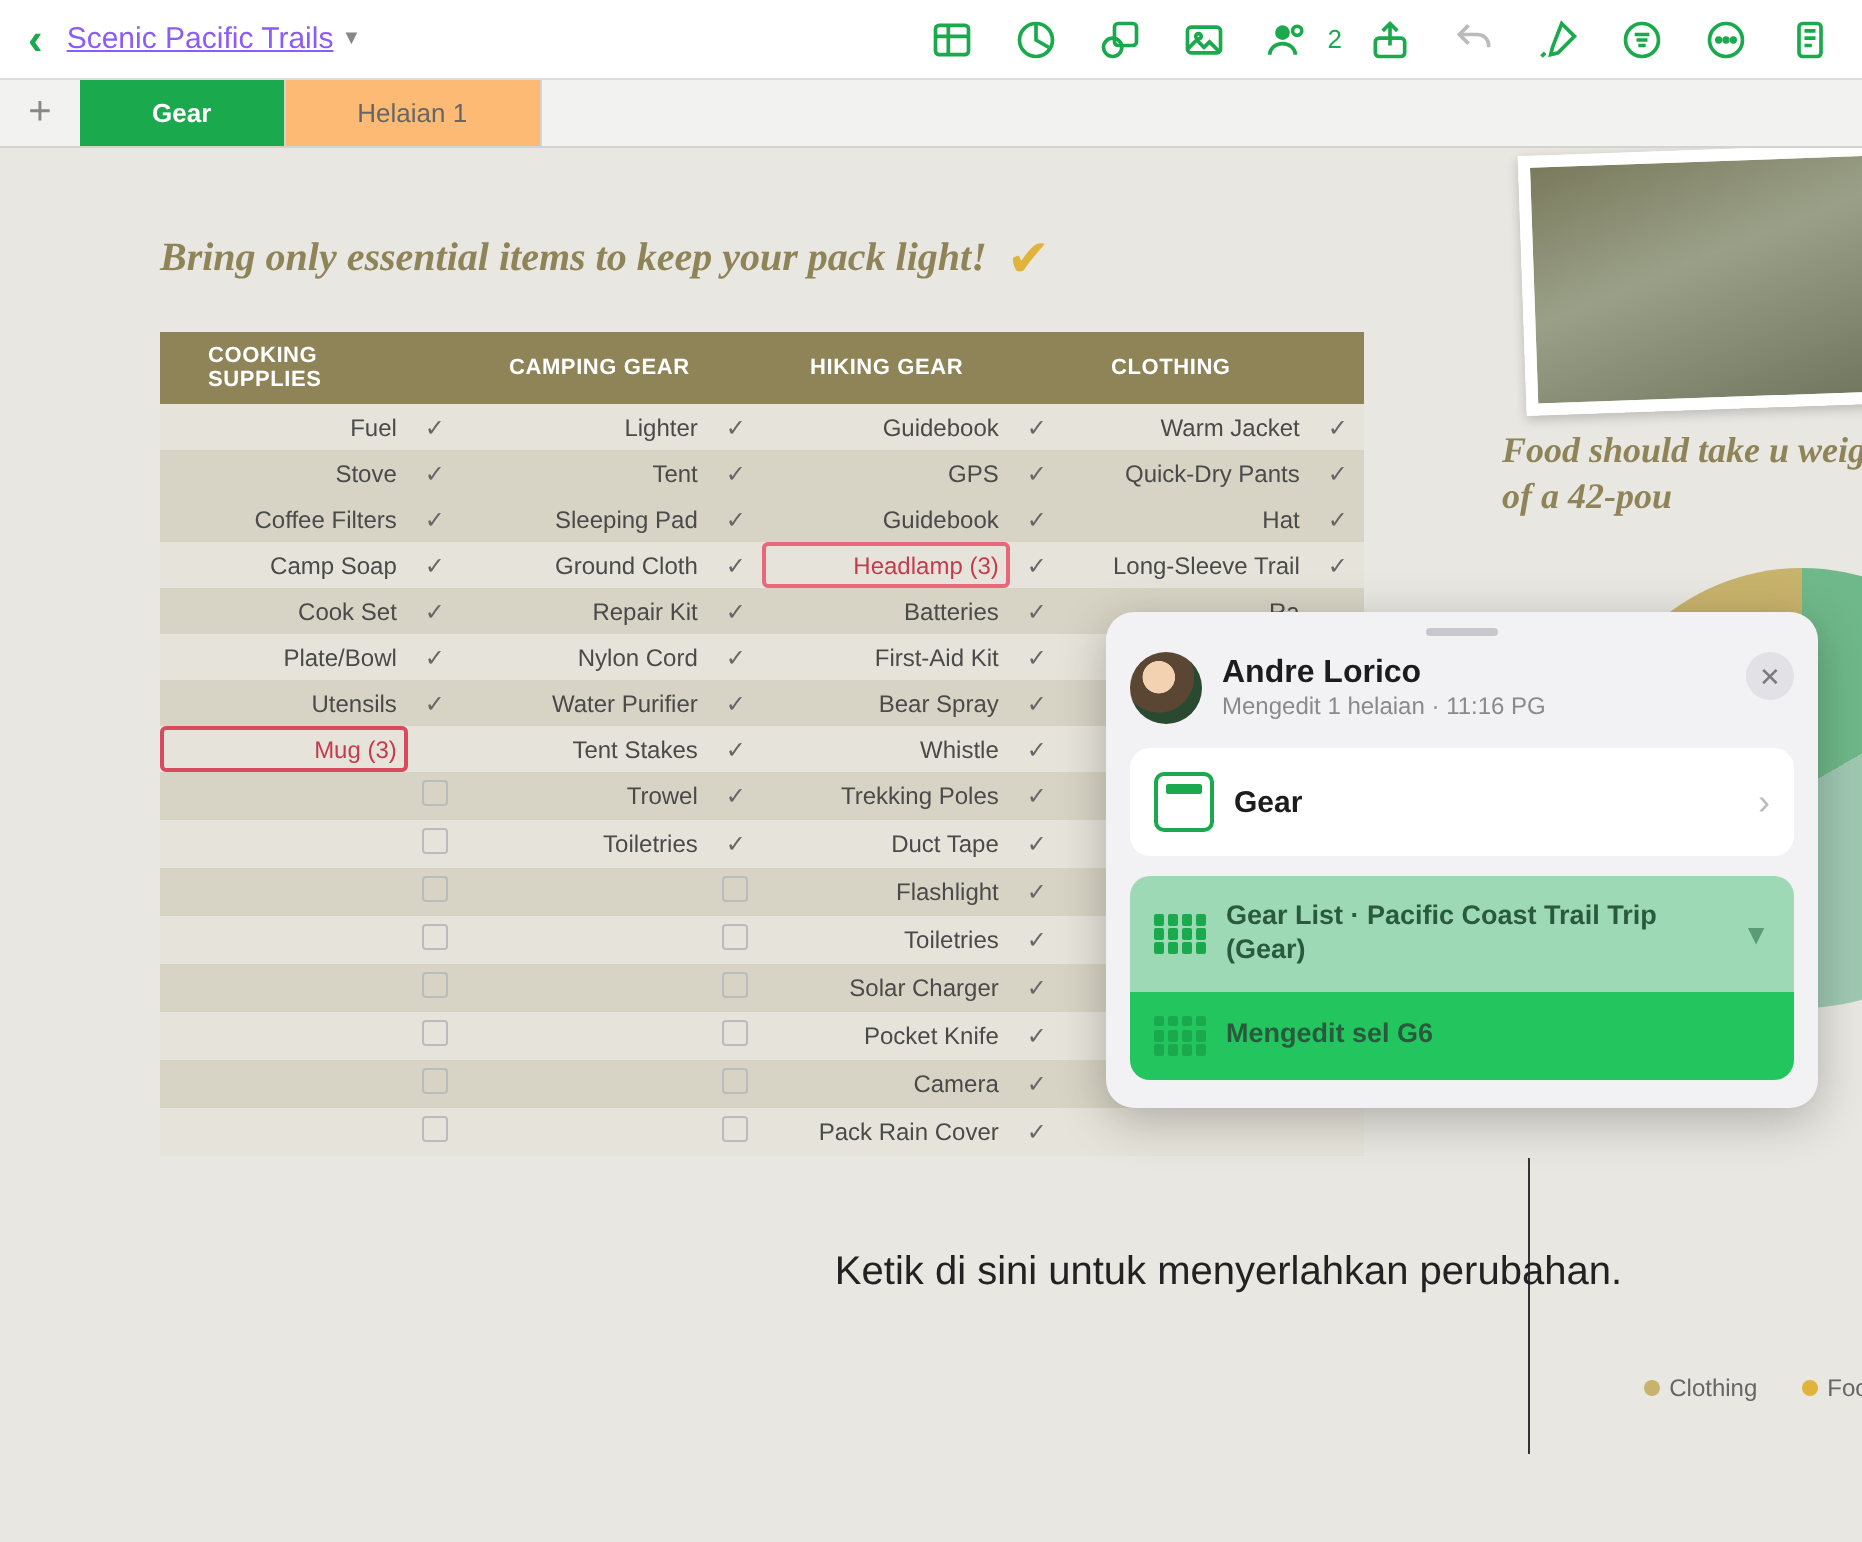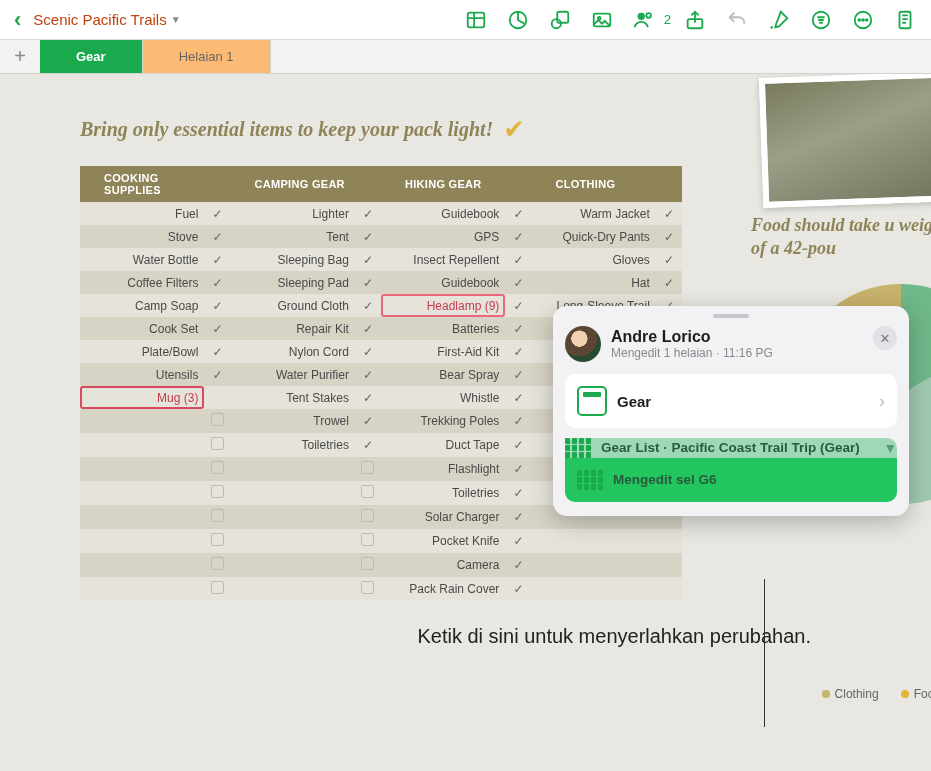--- a/index.html
+++ b/index.html
@@ -2,21 +2,21 @@
 <html><head>
 <meta charset="utf-8">
 <style>
 * { box-sizing: border-box; margin: 0; padding: 0; }
 body { font-family: -apple-system, Helvetica, Arial, sans-serif; width: 931px; height: 771px; background: #fff; position: relative; overflow: hidden; }
 
 
 .toolbar { height: 40px; display: flex; align-items: center; padding: 0 8px; border-bottom: 1px solid #ddd; gap: 6px; }
 .back-chevron { color: #1aaa4d; font-size: 22px; font-weight: bold; cursor: pointer; padding: 0 6px; }
 .doc-title-wrap { display: flex; align-items: center; gap: 4px; cursor: pointer; }
-.doc-title { font-size: 15px; color: #c2410c; }
+.doc-title { font-size: 15px; color: #8b5cf6; text-decoration: underline; }
 .title-chevron { font-size: 10px; color: #888; }
 .tool-spacer { flex: 1; }
 .tool-icon { width: 36px; height: 28px; display: flex; align-items: center; justify-content: center; cursor: pointer; color: #1aaa4d; }
 .tool-icon svg { width: 22px; height: 22px; }
 .tool-icon.disabled { color: #bbb; }
 .collab-count { font-size: 13px; color: #1aaa4d; margin-left: -4px; font-weight: 500; }
 
 
 .tabrow { height: 34px; background: #f2f2f0; display: flex; align-items: stretch; border-bottom: 1px solid #d3d3cf; }
 .tab-add { width: 40px; display: flex; align-items: center; justify-content: center; color: #888; cursor: pointer; font-size: 20px; }
@@ -56,21 +56,21 @@
 .pop-header { display: flex; align-items: center; gap: 10px; position: relative; }
 .avatar { width: 36px; height: 36px; border-radius: 50%; background: radial-gradient(circle at 40% 35%, #f2d2b0 25%, #5a4632 26% 55%, #2a4a30 56%); flex-shrink: 0; }
 .pop-user-name { font-size: 16px; font-weight: 600; color: #1c1c1e; }
 .pop-user-sub { font-size: 12px; color: #8a8a8e; }
 .pop-close { position: absolute; right: 0; top: 0; width: 24px; height: 24px; border-radius: 50%; background: #e2e2e6; color: #7a7a7e; display: flex; align-items: center; justify-content: center; font-size: 13px; cursor: pointer; }
 .pop-card { background: #fff; border-radius: 10px; margin-top: 12px; padding: 12px; display: flex; align-items: center; gap: 10px; cursor: pointer; }
 .card-icon-sheet { width: 30px; height: 30px; border: 2.5px solid #1aaa4d; border-radius: 5px; position: relative; flex-shrink: 0; }
 .card-icon-sheet::before { content:""; position:absolute; left:4px; right:4px; top:4px; height:5px; background:#1aaa4d; border-radius:1px; }
 .card-label { flex: 1; font-size: 15px; font-weight: 600; color: #1c1c1e; }
 .card-chevron { color: #bbb; font-size: 18px; }
-.pop-green-card { background: #9dd9b5; border-radius: 10px 10px 0 0; margin-top: 10px; display: flex; align-items: center; gap: 10px; cursor: pointer; }
+.pop-green-card { background: #9dd9b5; border-radius: 10px 10px 0 0; margin-top: 10px; padding: 12px; display: flex; align-items: center; gap: 10px; cursor: pointer; }
 .pop-green-card2 { background: #22c55e; border-radius: 0 0 10px 10px; padding: 12px; display: flex; align-items: center; gap: 10px; cursor: pointer; }
 .grid-icon { width: 26px; height: 20px; display: grid; grid-template-columns: repeat(4,1fr); grid-template-rows: repeat(3,1fr); gap: 1.5px; flex-shrink: 0; }
 .grid-icon span { background: #1aaa4d; border-radius: 1px; }
 .green-label { flex: 1; font-size: 13.5px; font-weight: 600; color: #2a5a3d; line-height: 1.25; }
 .green-chevron { color: #5a9c74; font-size: 14px; }
 
 
 .callout-line { position: absolute; top: 505px; right: 166px; width: 1px; height: 148px; background: #333; }
 .callout-text { position: absolute; top: 623px; right: 120px; width: 480px; text-align: right; font-size: 20px; color: #222; line-height: 1.35; }
 </style>
@@ -196,46 +196,36 @@
         <tr class="even">
           <td class="item-cell">Stove</td>
           <td class="check-cell">✓</td>
           <td class="item-cell">Tent</td>
           <td class="check-cell">✓</td>
           <td class="item-cell">GPS</td>
           <td class="check-cell">✓</td>
           <td class="item-cell">Quick-Dry Pants</td>
           <td class="check-cell">✓</td>
         </tr>
-        <tr class="odd">
-          <td class="item-cell">Water Bottle</td>
-          <td class="check-cell">✓</td>
-          <td class="item-cell">Sleeping Bag</td>
-          <td class="check-cell">✓</td>
-          <td class="item-cell">Insect Repellent</td>
-          <td class="check-cell">✓</td>
-          <td class="item-cell">Gloves</td>
-          <td class="check-cell">✓</td>
-        </tr>
         <tr class="even">
           <td class="item-cell">Coffee Filters</td>
           <td class="check-cell">✓</td>
           <td class="item-cell">Sleeping Pad</td>
           <td class="check-cell">✓</td>
           <td class="item-cell">Guidebook</td>
           <td class="check-cell">✓</td>
           <td class="item-cell">Hat</td>
           <td class="check-cell">✓</td>
         </tr>
         <tr class="odd">
           <td class="item-cell">Camp Soap</td>
           <td class="check-cell">✓</td>
           <td class="item-cell">Ground Cloth</td>
           <td class="check-cell">✓</td>
-          <td class="item-cell hl-pink">Headlamp (9)</td>
+          <td class="item-cell hl-pink">Headlamp (3)</td>
           <td class="check-cell">✓</td>
           <td class="item-cell">Long-Sleeve Trail</td>
           <td class="check-cell">✓</td>
         </tr>
         <tr class="even">
           <td class="item-cell">Cook Set</td>
           <td class="check-cell">✓</td>
           <td class="item-cell">Repair Kit</td>
           <td class="check-cell">✓</td>
           <td class="item-cell">Batteries</td>

